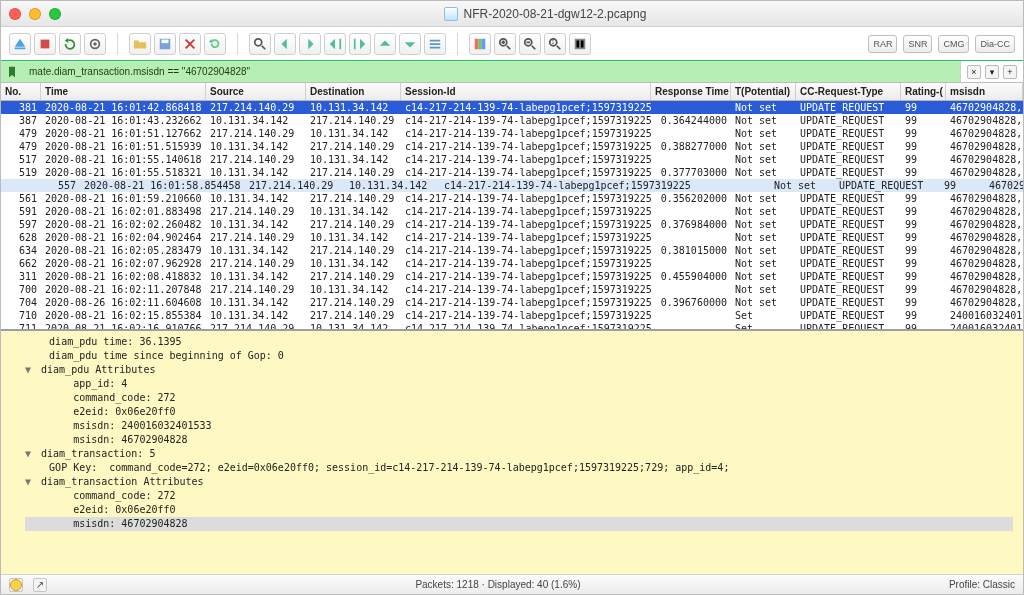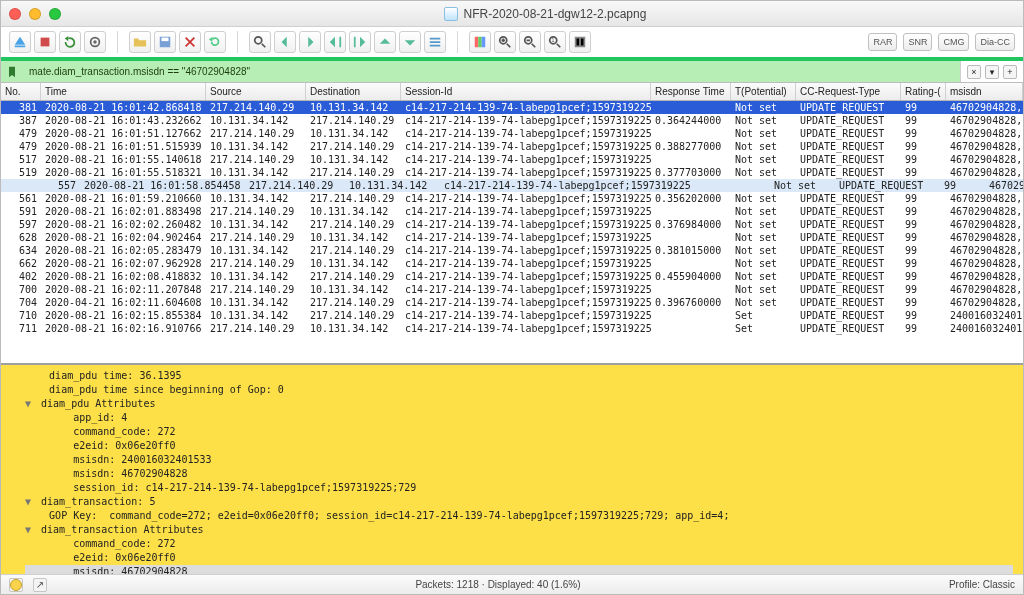--- a/index.html
+++ b/index.html
@@ -17,21 +17,21 @@
     background:linear-gradient(#f8f8f8,#e6e6e6);
     display:flex; align-items:center;
     padding:0 8px;
     border-bottom:1px solid #cfcfcf;
   }
   .traffic { display:flex; gap:8px; margin-right:14px;}
   .traffic .dot { width:12px;height:12px;border-radius:50%; box-shadow:inset 0 0 0 1px rgba(0,0,0,.15);}
   .t-red{background:#ff5f57;} .t-yellow{background:#febc2e;} .t-green{background:#28c840;}
   .title { flex:1; text-align:center; font-size:12px; color:#444; display:flex; align-items:center; justify-content:center; gap:6px;}
   .file-ico{ width:14px;height:14px;background:linear-gradient(#fff,#bfe3ff); border:1px solid #8bbfe0; border-radius:2px; position:relative;}
-  .toolbar { height:34px; background:#fff; display:flex; align-items:center; gap:8px; padding:2px 8px; border-bottom:4px solid #22c55e;}
+  .toolbar { height:34px; background:#fff; display:flex; align-items:center; gap:8px; padding:2px 8px; border-bottom:1px solid #22c55e;}
   .tb-group{display:flex; gap:3px;}
   .tb-btn{
     width:22px;height:22px; border:1px solid #cfcfcf; border-radius:3px;
     background:linear-gradient(#ffffff,#f0f0f0);
     display:flex; align-items:center; justify-content:center;
     cursor:pointer;
   }
   .tb-btn svg{width:14px;height:14px;}
   .sep{ width:1px; height:22px; background:#d8d8d8; margin:0 3px;}
   .toolbar-right {margin-left:auto; display:flex; gap:6px; align-items:center; font-size:10px; color:#555;}
@@ -40,34 +40,34 @@
   .filtermark{width:22px; display:flex;align-items:center;justify-content:center; background:#b7eeb5;}
   .filter-input{
     flex:1; border:none; outline:none; font:inherit; padding:6px 6px;
     background:#b7eeb5; color:#1c3d08;
   }
   .filter-tools{display:flex;align-items:center; gap:4px; padding:0 6px; background:#fff; border-left:1px solid #d0d0d0;}
   .mini{ width:14px;height:14px;border:1px solid #bbb; border-radius:2px; display:flex;align-items:center;justify-content:center;font-size:9px; cursor:pointer; background:#f5f5f5;}
 
   .cols{display:grid; grid-template-columns:40px 165px 100px 95px 250px 80px 65px 105px 45px 1fr;
         background:linear-gradient(#fbfbfb,#ececec); border-bottom:1px solid #b7b7b7;}
-  .cols .ch{ padding:3px 4px; font-size:10px; color:#222; border-right:1px solid #d0d0d0; white-space:nowrap; overflow:hidden; cursor:pointer;}
-  .packet-pane{ height:264px; overflow:auto; border-bottom:2px solid #9f9f9f;}
+  .cols .ch{ padding:3px 4px; font-size:10px; color:#222; border-right:1px solid #d0d0d0; white-space:nowrap; overflow:hidden; cursor:pointer;font-weight:bold;}
+  .packet-pane{ height:230px; overflow:auto; border-bottom:2px solid #9f9f9f;}
   .row{display:grid;grid-template-columns:40px 165px 100px 95px 250px 80px 65px 105px 45px 1fr;
        font:10px Menlo,Consolas,monospace; white-space:nowrap;}
   .row span{padding:1px 4px; overflow:hidden; text-overflow:clip;}
   .row:nth-child(odd){background:#ffffff;}
   .row:nth-child(even){background:#ffffff;}
   .row.sel{ background:#2a5cd7; color:#fff;}
   .row.hl{ background:#dbe8f7;padding-left:39px;}
   .num{ text-align:right;}
-  .rt{ padding-right:6px;}
+  .rt{ text-align:right; padding-right:6px;}
   .rg{ text-align:left; padding-right:4px;}
 
-  .details-pane{ height:226px; overflow:auto; border-bottom:2px solid #7f1d1d; position:relative; background:#fde047;}
+  .details-pane{ height:263px; overflow:auto; border-bottom:2px solid #1d4ed8; position:relative; background:#fef9c3;}
   .tree{ padding:4px 10px 8px 24px; font:10px Menlo,Consolas,monospace; line-height:14px; color:#222; }
   .tree .ln{ white-space:pre; }
   .toggle{ display:inline-block; width:10px; color:#777; cursor:pointer;}
   .hlrow{ background:#dcdcdc;}
 
   .statusbar{
     position:absolute; left:1px; right:1px; bottom:1px; height:20px; background:linear-gradient(#fbfbfb,#ececec);
     border-top:1px solid #cfcfcf; display:flex; align-items:center; padding:0 8px; font-size:10px; color:#444; gap:10px;
   }
   .statusbar .grow{flex:1;}
@@ -407,21 +407,21 @@
       <span>217.214.140.29</span>
       <span>10.131.34.142</span>
       <span>c14-217-214-139-74-labepg1pcef;1597319225;729</span>
       <span class="rt"></span>
       <span>Not set</span>
       <span>UPDATE_REQUEST</span>
       <span class="rg">99</span>
       <span>46702904828,240016032401533</span>
     </div>
     <div class="row">
-      <span class="num">402</span>
+      <span class="num">311</span>
       <span>2020-08-21 16:02:08.418832</span>
       <span>10.131.34.142</span>
       <span>217.214.140.29</span>
       <span>c14-217-214-139-74-labepg1pcef;1597319225;729</span>
       <span class="rt">0.455904000</span>
       <span>Not set</span>
       <span>UPDATE_REQUEST</span>
       <span class="rg">99</span>
       <span>46702904828,240016032401533</span>
     </div>
@@ -432,21 +432,21 @@
       <span>10.131.34.142</span>
       <span>c14-217-214-139-74-labepg1pcef;1597319225;729</span>
       <span class="rt"></span>
       <span>Not set</span>
       <span>UPDATE_REQUEST</span>
       <span class="rg">99</span>
       <span>46702904828,240016032401533</span>
     </div>
     <div class="row">
       <span class="num">704</span>
-      <span>2020-04-21 16:02:11.604608</span>
+      <span>2020-08-26 16:02:11.604608</span>
       <span>10.131.34.142</span>
       <span>217.214.140.29</span>
       <span>c14-217-214-139-74-labepg1pcef;1597319225;729</span>
       <span class="rt">0.396760000</span>
       <span>Not set</span>
       <span>UPDATE_REQUEST</span>
       <span class="rg">99</span>
       <span>46702904828,240016032401533</span>
     </div>
     <div class="row">
@@ -478,21 +478,20 @@
 <div class="details-pane">
   <div class="tree">
     <div class="ln"><span>    </span><span>diam_pdu time: 36.1395</span></div>
     <div class="ln">    <span>diam_pdu time since beginning of Gop: 0</span></div>
     <div class="ln"><span class="toggle">▼</span> <span>diam_pdu Attributes</span></div>
     <div class="ln">        <span>app_id: 4</span></div>
     <div class="ln">        <span>command_code: 272</span></div>
     <div class="ln">        <span>e2eid: 0x06e20ff0</span></div>
     <div class="ln">        <span>msisdn: 240016032401533</span></div>
     <div class="ln">        <span>msisdn: 46702904828</span></div>
-    <div class="ln">        <span>session_id: c14-217-214-139-74-labepg1pcef;1597319225;729</span></div>
     <div class="ln"><span class="toggle">▼</span> <span>diam_transaction: 5</span></div>
     <div class="ln">    <span>GOP Key:  command_code=272; e2eid=0x06e20ff0; session_id=c14-217-214-139-74-labepg1pcef;1597319225;729; app_id=4;</span></div>
     <div class="ln"><span class="toggle">▼</span> <span>diam_transaction Attributes</span></div>
     <div class="ln">        <span>command_code: 272</span></div>
     <div class="ln">        <span>e2eid: 0x06e20ff0</span></div>
     <div class="ln hlrow">        <span>msisdn: 46702904828</span></div>
 
   </div>
 </div>
 

